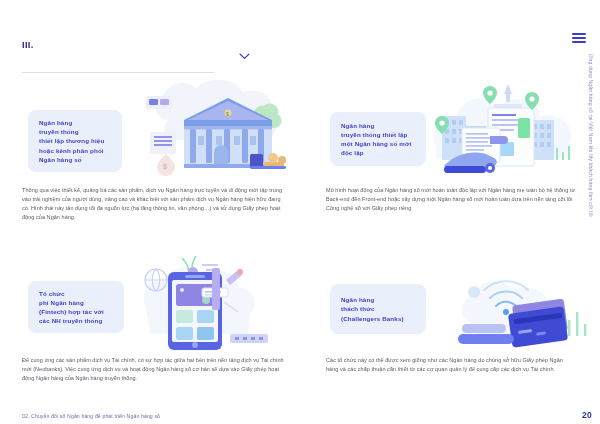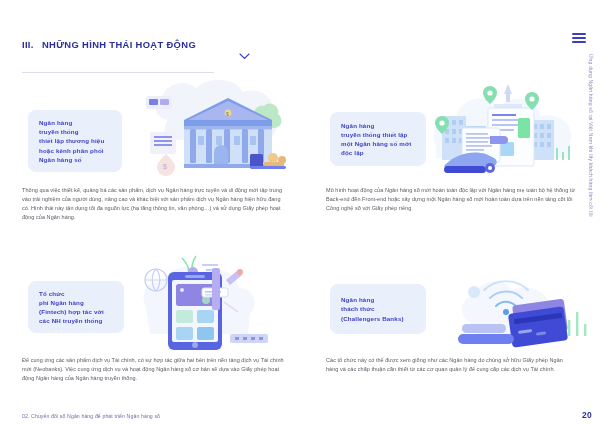--- a/index.html
+++ b/index.html
@@ -157,21 +157,20 @@
 </style>
 </head>
 <body>
 
 <div class="page">
 
   <div class="header">
     <div class="header-row">
       <div class="roman">III.</div>
       <div class="title-lines">
-        <div class="title-line">NHỮNG HÌNH THÁI HOẠT ĐỘNG</div>
         <svg class="chev" viewBox="0 0 11 7">
           <path d="M1 1 L5.5 5.5 L10 1" stroke="#3b3fc4" stroke-width="1.1" fill="none" stroke-linecap="round"></path>
         </svg>
       </div>
     </div>
   </div>
   <div class="title-rule"></div>
 
   <div class="hamburger">
     <i></i>

